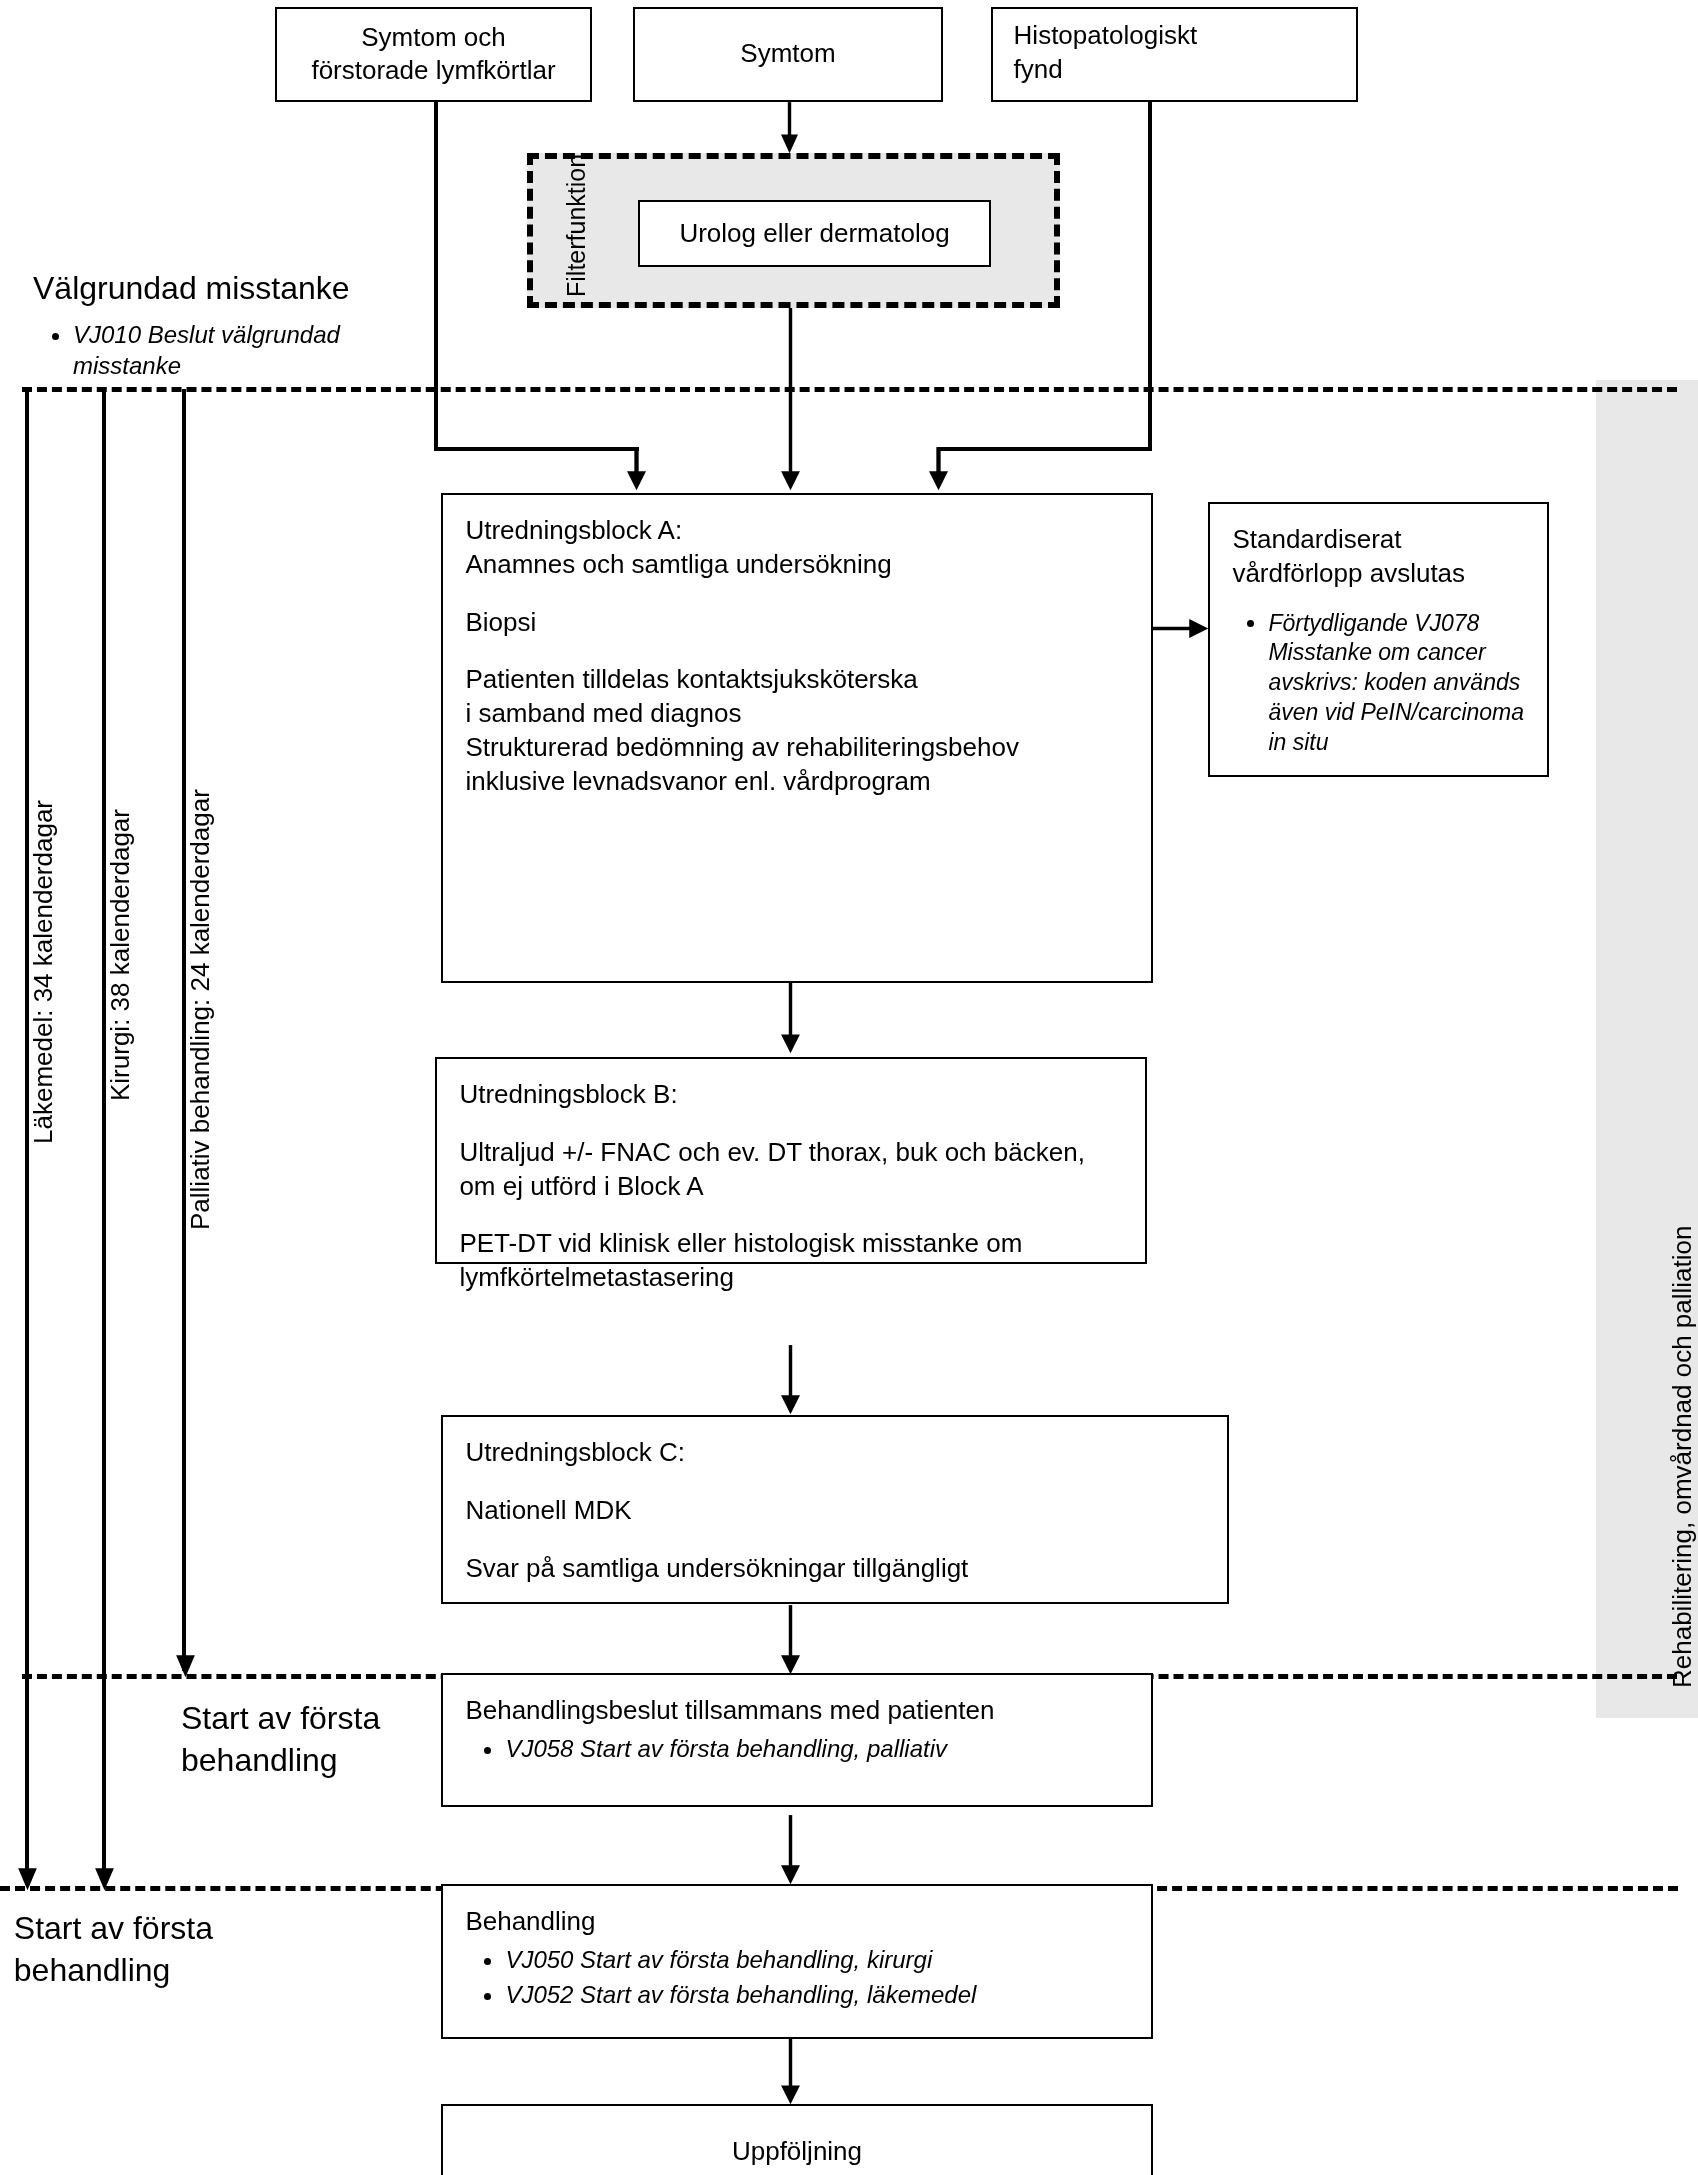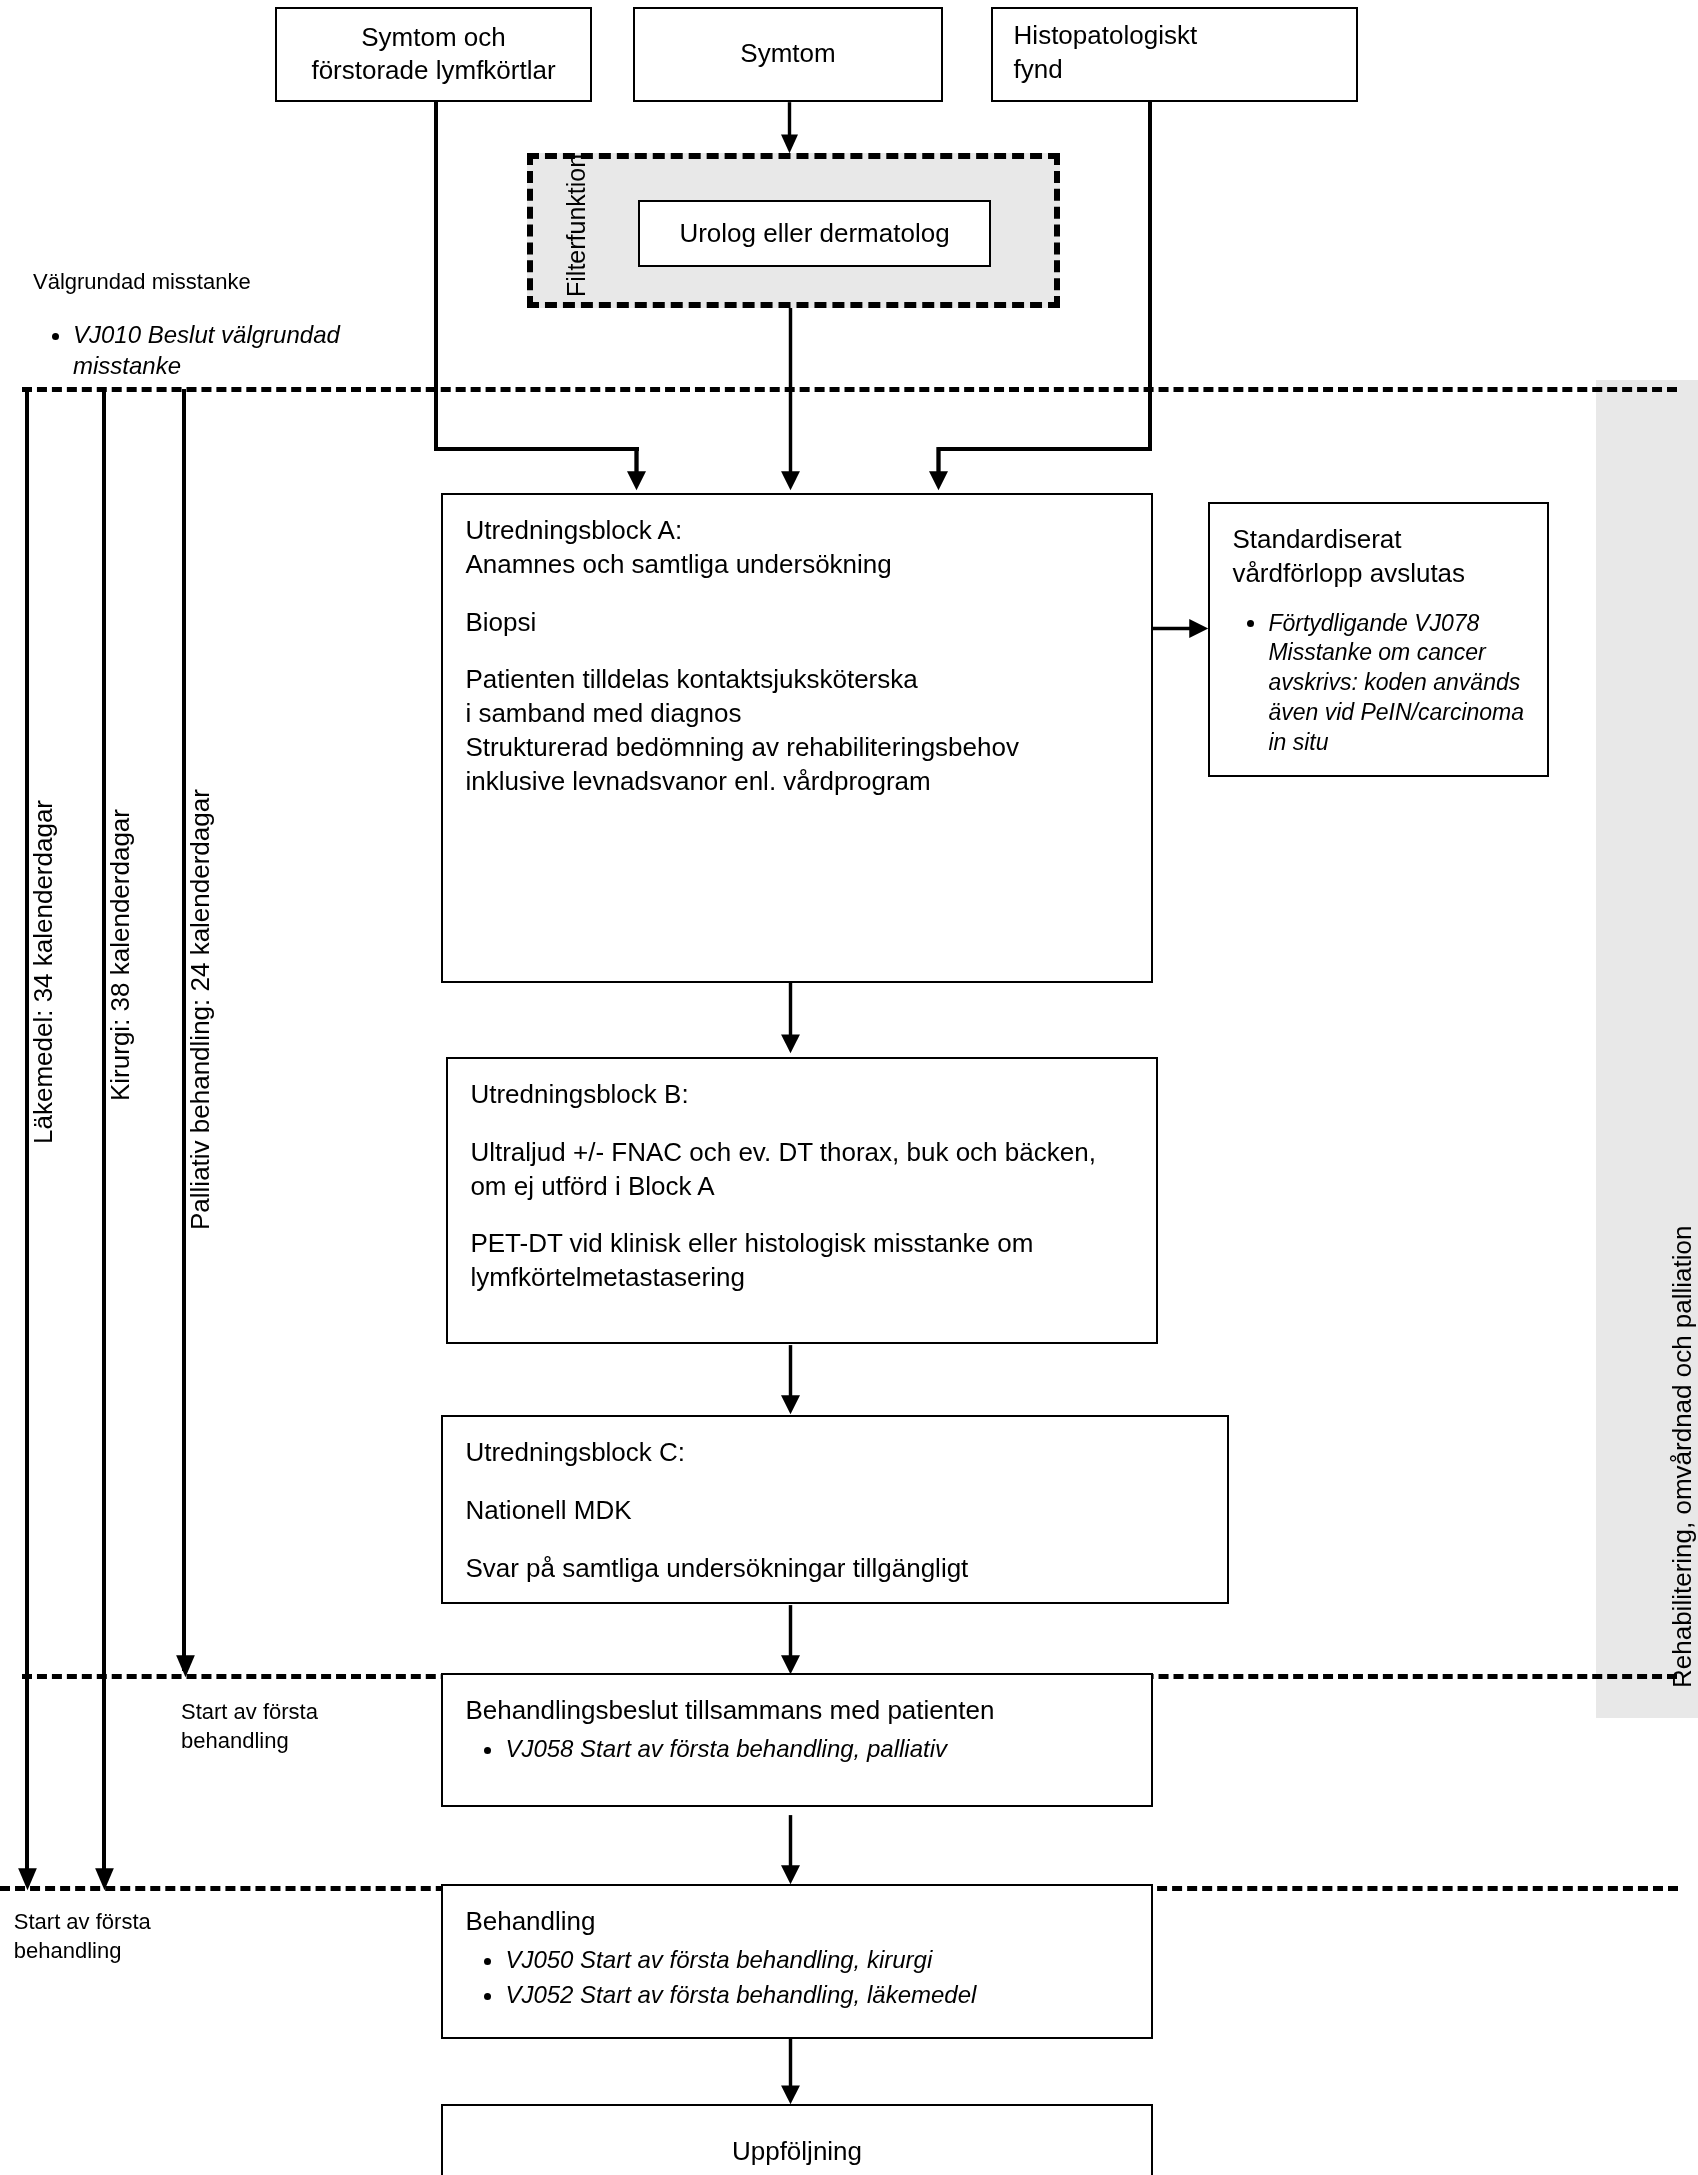--- a/index.html
+++ b/index.html
@@ -21,21 +21,21 @@
   .hline{position:absolute;background:#000;}
   .vline{position:absolute;background:#000;}
 
   .dashedrow{position:absolute;height:0;border-top:5.2px dashed #000;}
 
   .greyband{position:absolute;background:#e8e8e8;}
 
   .filter-outer{position:absolute;background:#e8e8e8;border:6px dashed #000;box-sizing:border-box;}
   .rot{transform:rotate(-90deg);transform-origin:left top;white-space:nowrap;position:absolute;}
 
-  .lbl{position:absolute;font-size:22px;line-height:1.30;}
+  .lbl{position:absolute;font-size:32px;line-height:1.30;}
 
   svg.arrow{position:absolute;overflow:visible;}
 </style>
 </head>
 <body>
 
 <div id="page">
 
   <div class="greyband" style="left:1596px;top:380px;width:102px;height:1338px;"></div>
   <div style="position:absolute;left:1596px;top:380px;width:102px;height:1338px;">
@@ -146,21 +146,21 @@
     <ul class="bl small" style="margin-top:18px;padding-left:36px;">
       <li>Förtydligande VJ078 Misstanke om cancer avskrivs: koden används även vid PeIN/carcinoma in situ</li>
     </ul>
   </div>
 
   <svg class="arrow" style="left:781px;top:983px;width:19px;height:72px;" viewBox="0 0 22 84" width="19" height="72">
     <line x1="11" y1="0" x2="11" y2="68" stroke="#000" stroke-width="4"></line>
     <polygon points="11,82 0,60 22,60" fill="#000"></polygon>
   </svg>
 
-  <div class="box pad" style="left:446px;top:1057px;width:712px;height:287px;">
+  <div class="box pad" style="left:435px;top:1057px;width:712px;height:207px;">
     <div class="txt">
       <p class="para">Utredningsblock B:</p>
       <p class="para">Ultraljud +/- FNAC och ev. DT thorax, buk och bäcken, om ej utförd i Block A</p>
       <p class="para">PET-DT vid klinisk eller histologisk misstanke om lymfkörtelmetastasering</p>
     </div>
   </div>
 
   <svg class="arrow" style="left:781px;top:1345px;width:19px;height:71px;" viewBox="0 0 22 82" width="19" height="71">
     <line x1="11" y1="0" x2="11" y2="66" stroke="#000" stroke-width="4"></line>
     <polygon points="11,80 0,58 22,58" fill="#000"></polygon>

